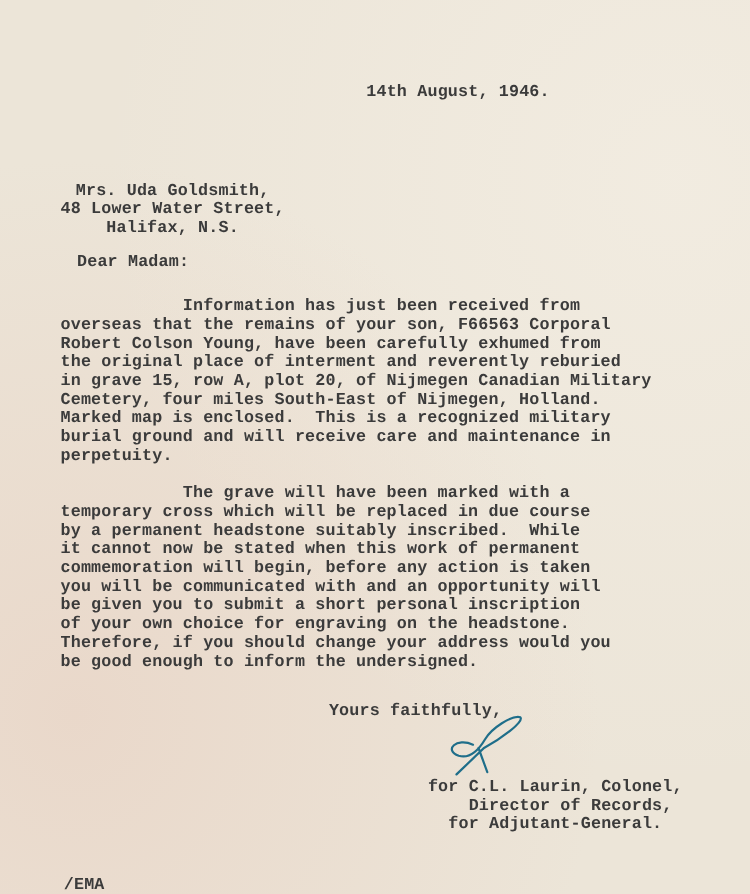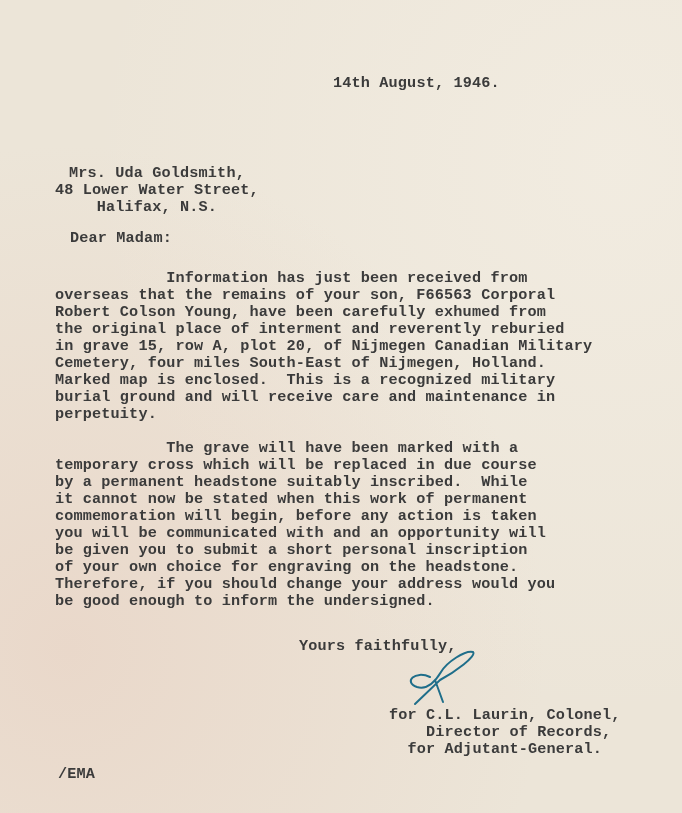--- a/index.html
+++ b/index.html
@@ -14,21 +14,21 @@
     position:relative;
   }
   .t { position:absolute; font-size:15.2px; line-height:17px; white-space:pre; font-weight:bold; letter-spacing:0.15px; color:#3b3b3b; }
   .date { left:333px; top:75px; }
   .addr { left:55px; top:165px;text-align:center; }
   .salut { left:70px; top:230px; }
   .p1 { left:55px; top:270px; }
   .p2 { left:55px; top:440px; }
   .close { left:299px; top:638px; }
   .sig-block { left:345px; top:707px;margin-left:44px; }
-  .init { left:58px; top:766px; }
+  .init { left:58px; top:796px; }
   .sig { position:absolute; left:395px; top:642px; width:90px; height:70px; }
 </style>
 </head>
 <body>
 
 <div class="t date">14th August, 1946.</div>
 
 <div class="t addr"><span>Mrs. Uda Goldsmith,</span>
 <span>48 Lower Water Street,</span>
 <span>Halifax, N.S.</span></div>

